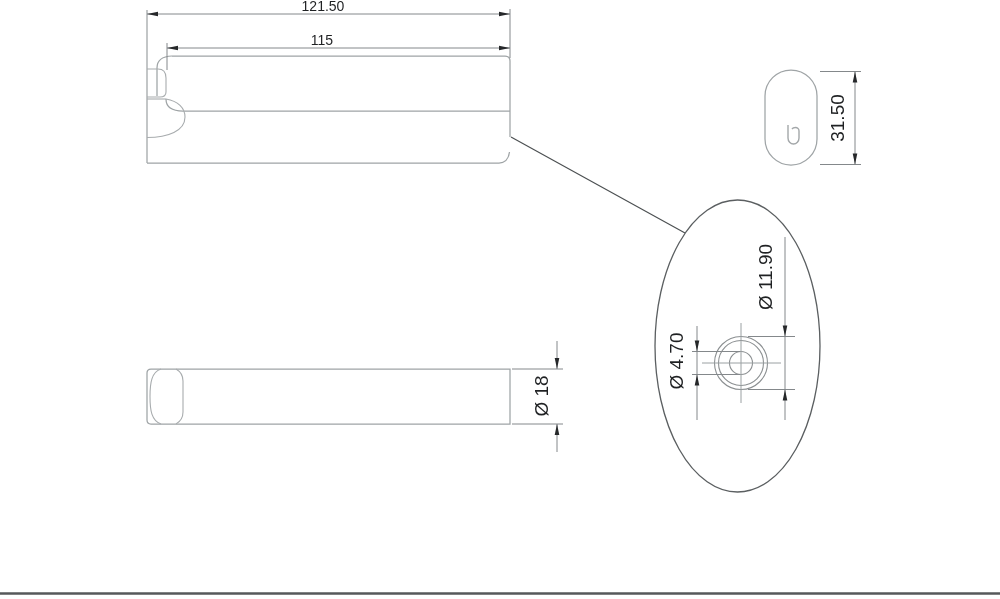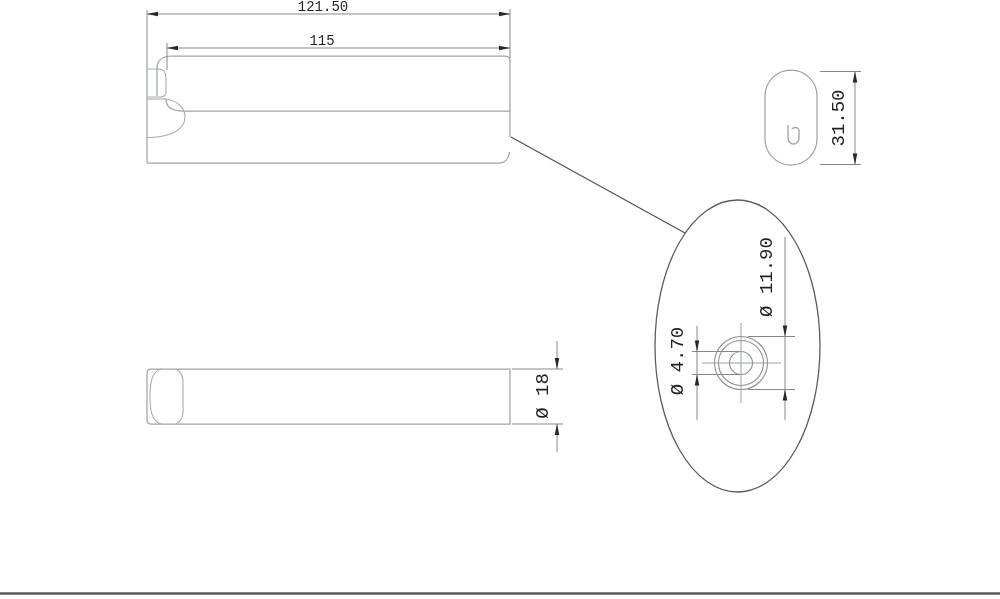--- a/index.html
+++ b/index.html
@@ -1,21 +1,21 @@
 <!DOCTYPE html>
 <html><head>
 <meta charset="utf-8">
 <style>
   html,body{margin:0;padding:0;background:#ffffff;}
   .canvas{
     position:relative;
     width:1000px;height:599px;
     background:#ffffff;
     overflow:hidden;
-    font-family:Liberation Mono, monospace;
+    font-family:Liberation Sans, sans-serif;
   }
   svg{position:absolute;left:0;top:0;}
   text{fill:#1f2123;}
   .dim-label{font-size:14px;}
   .dim-label-rot{font-size:19px;}
   .outline{stroke:#9fa4a6;stroke-width:1.25;fill:none;}
   .outline2{stroke:#a8acae;stroke-width:1.1;fill:none;}
   .dimline{stroke:#84888b;stroke-width:1;fill:none;}
   .centerline{stroke:#9aa0a2;stroke-width:1;fill:none;}
   .arrow{fill:#26282a;stroke:none;}

